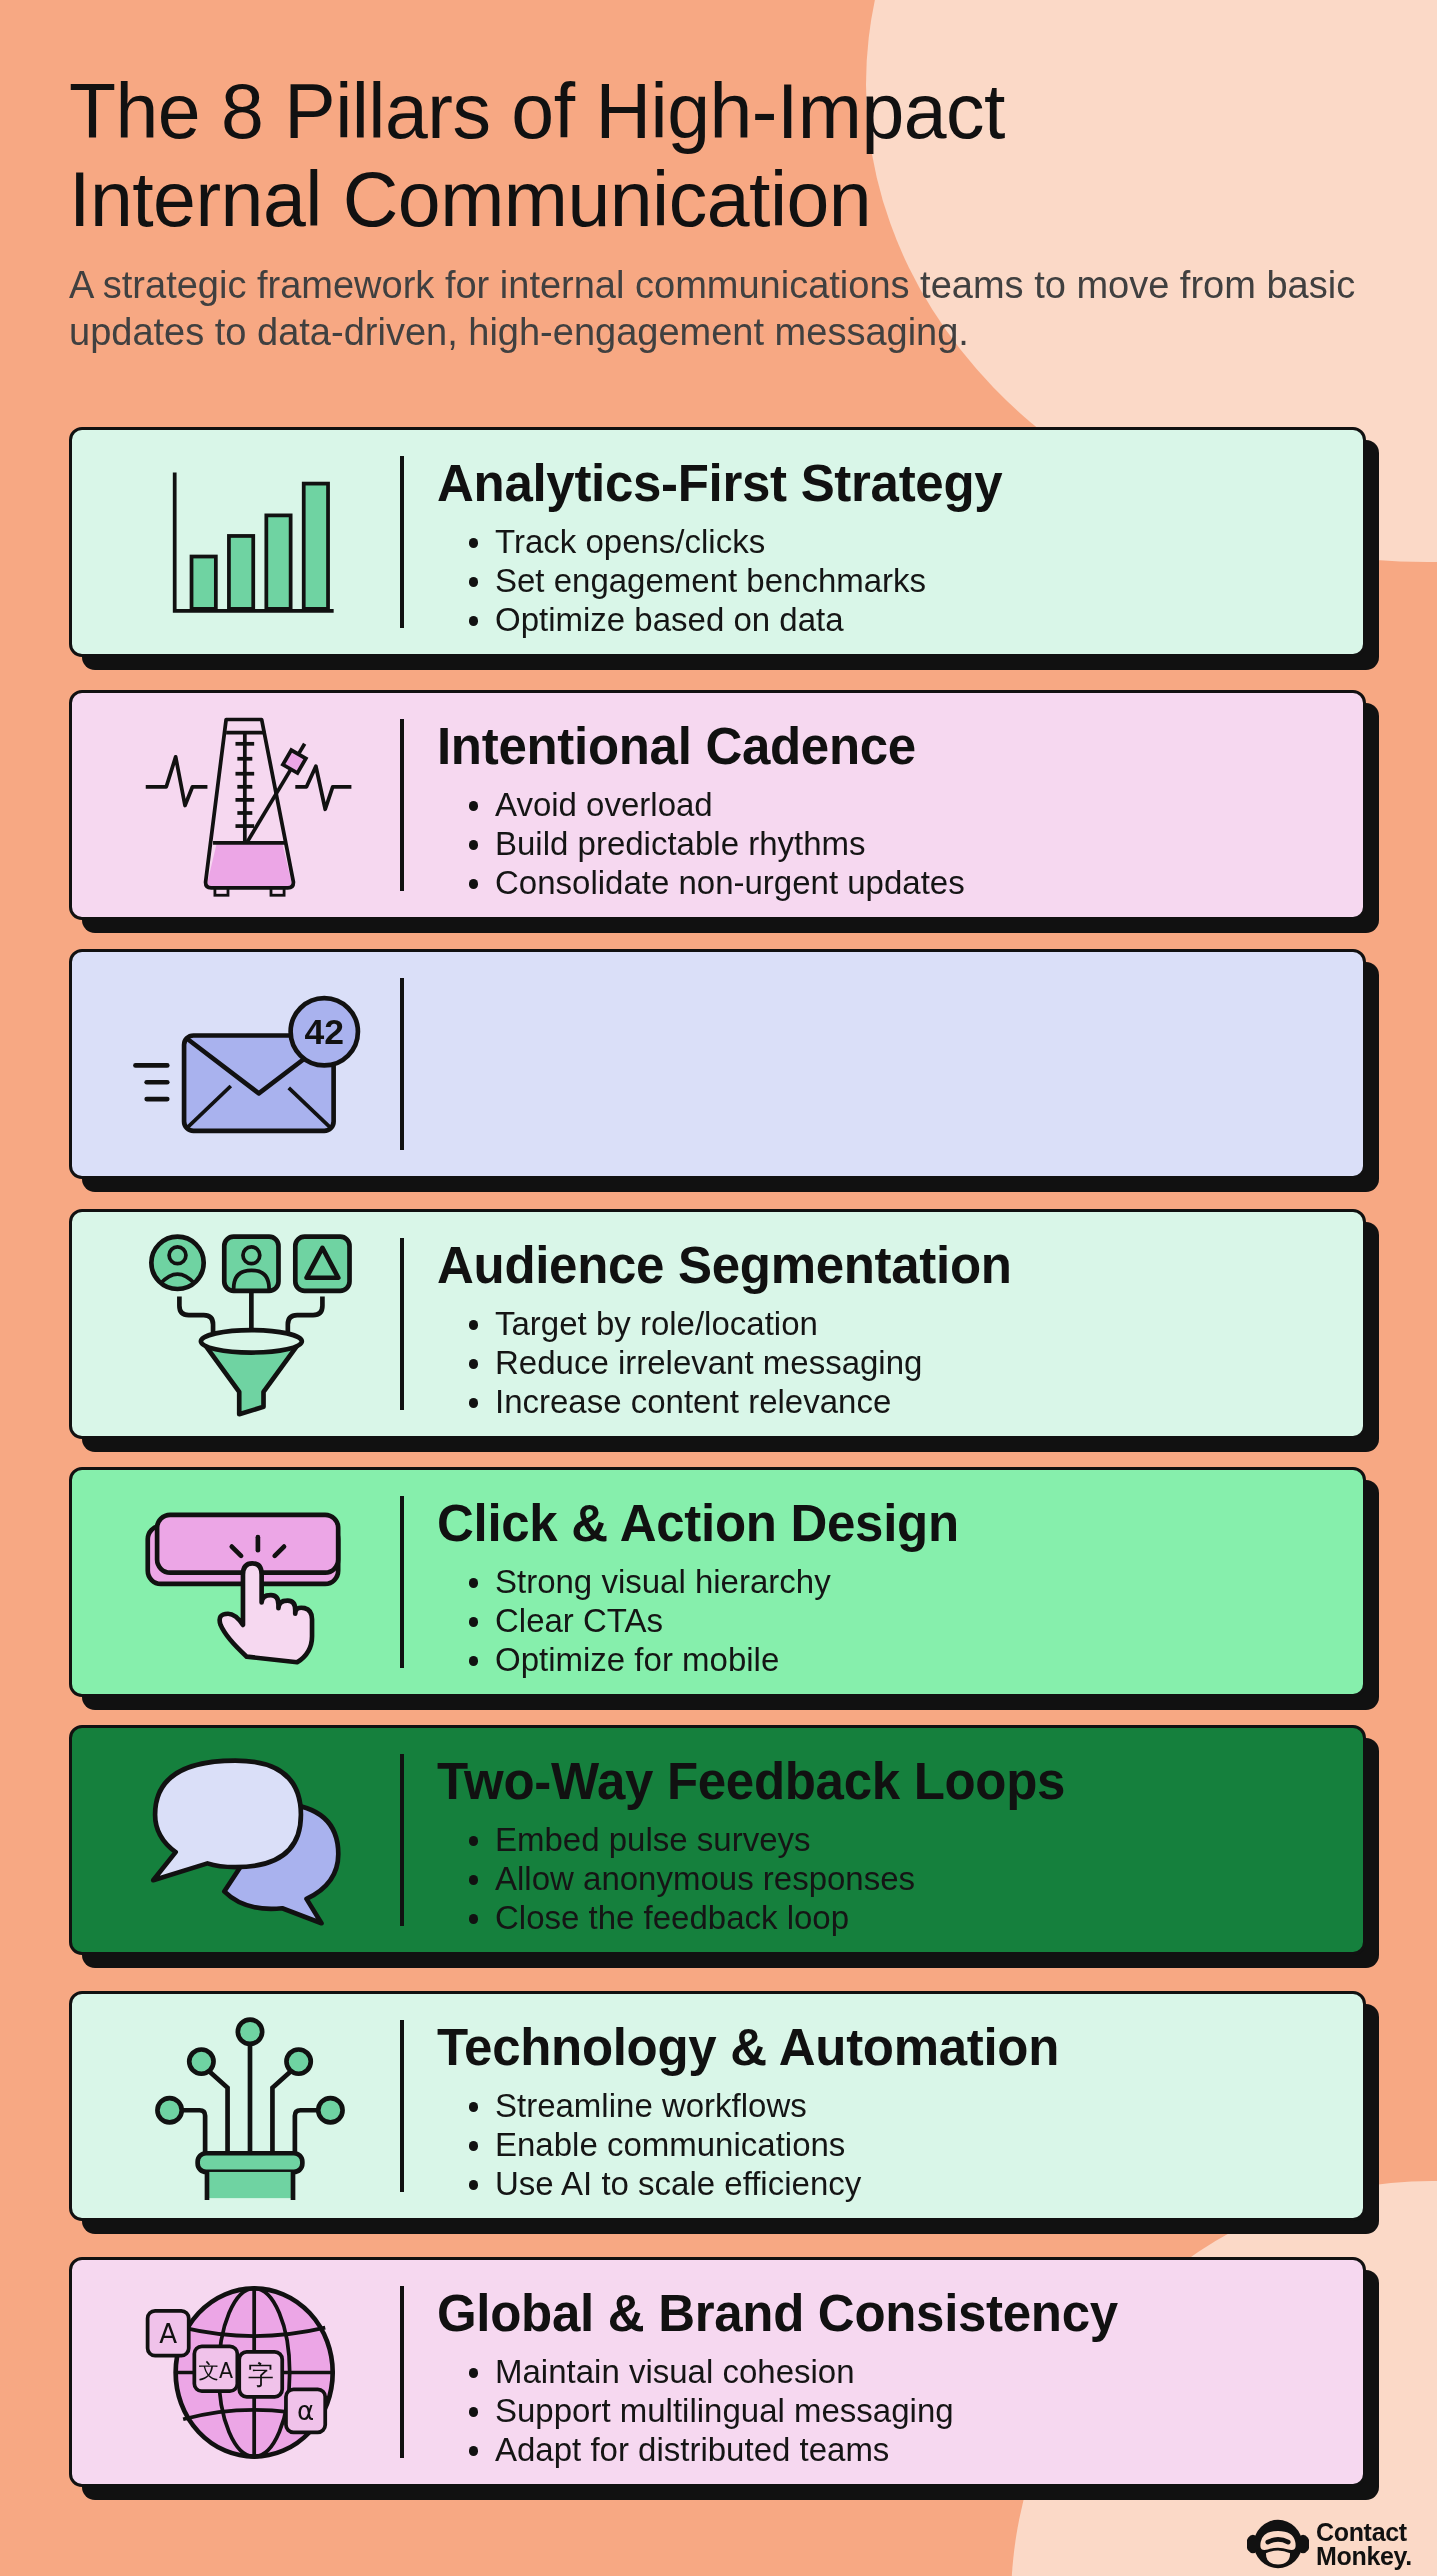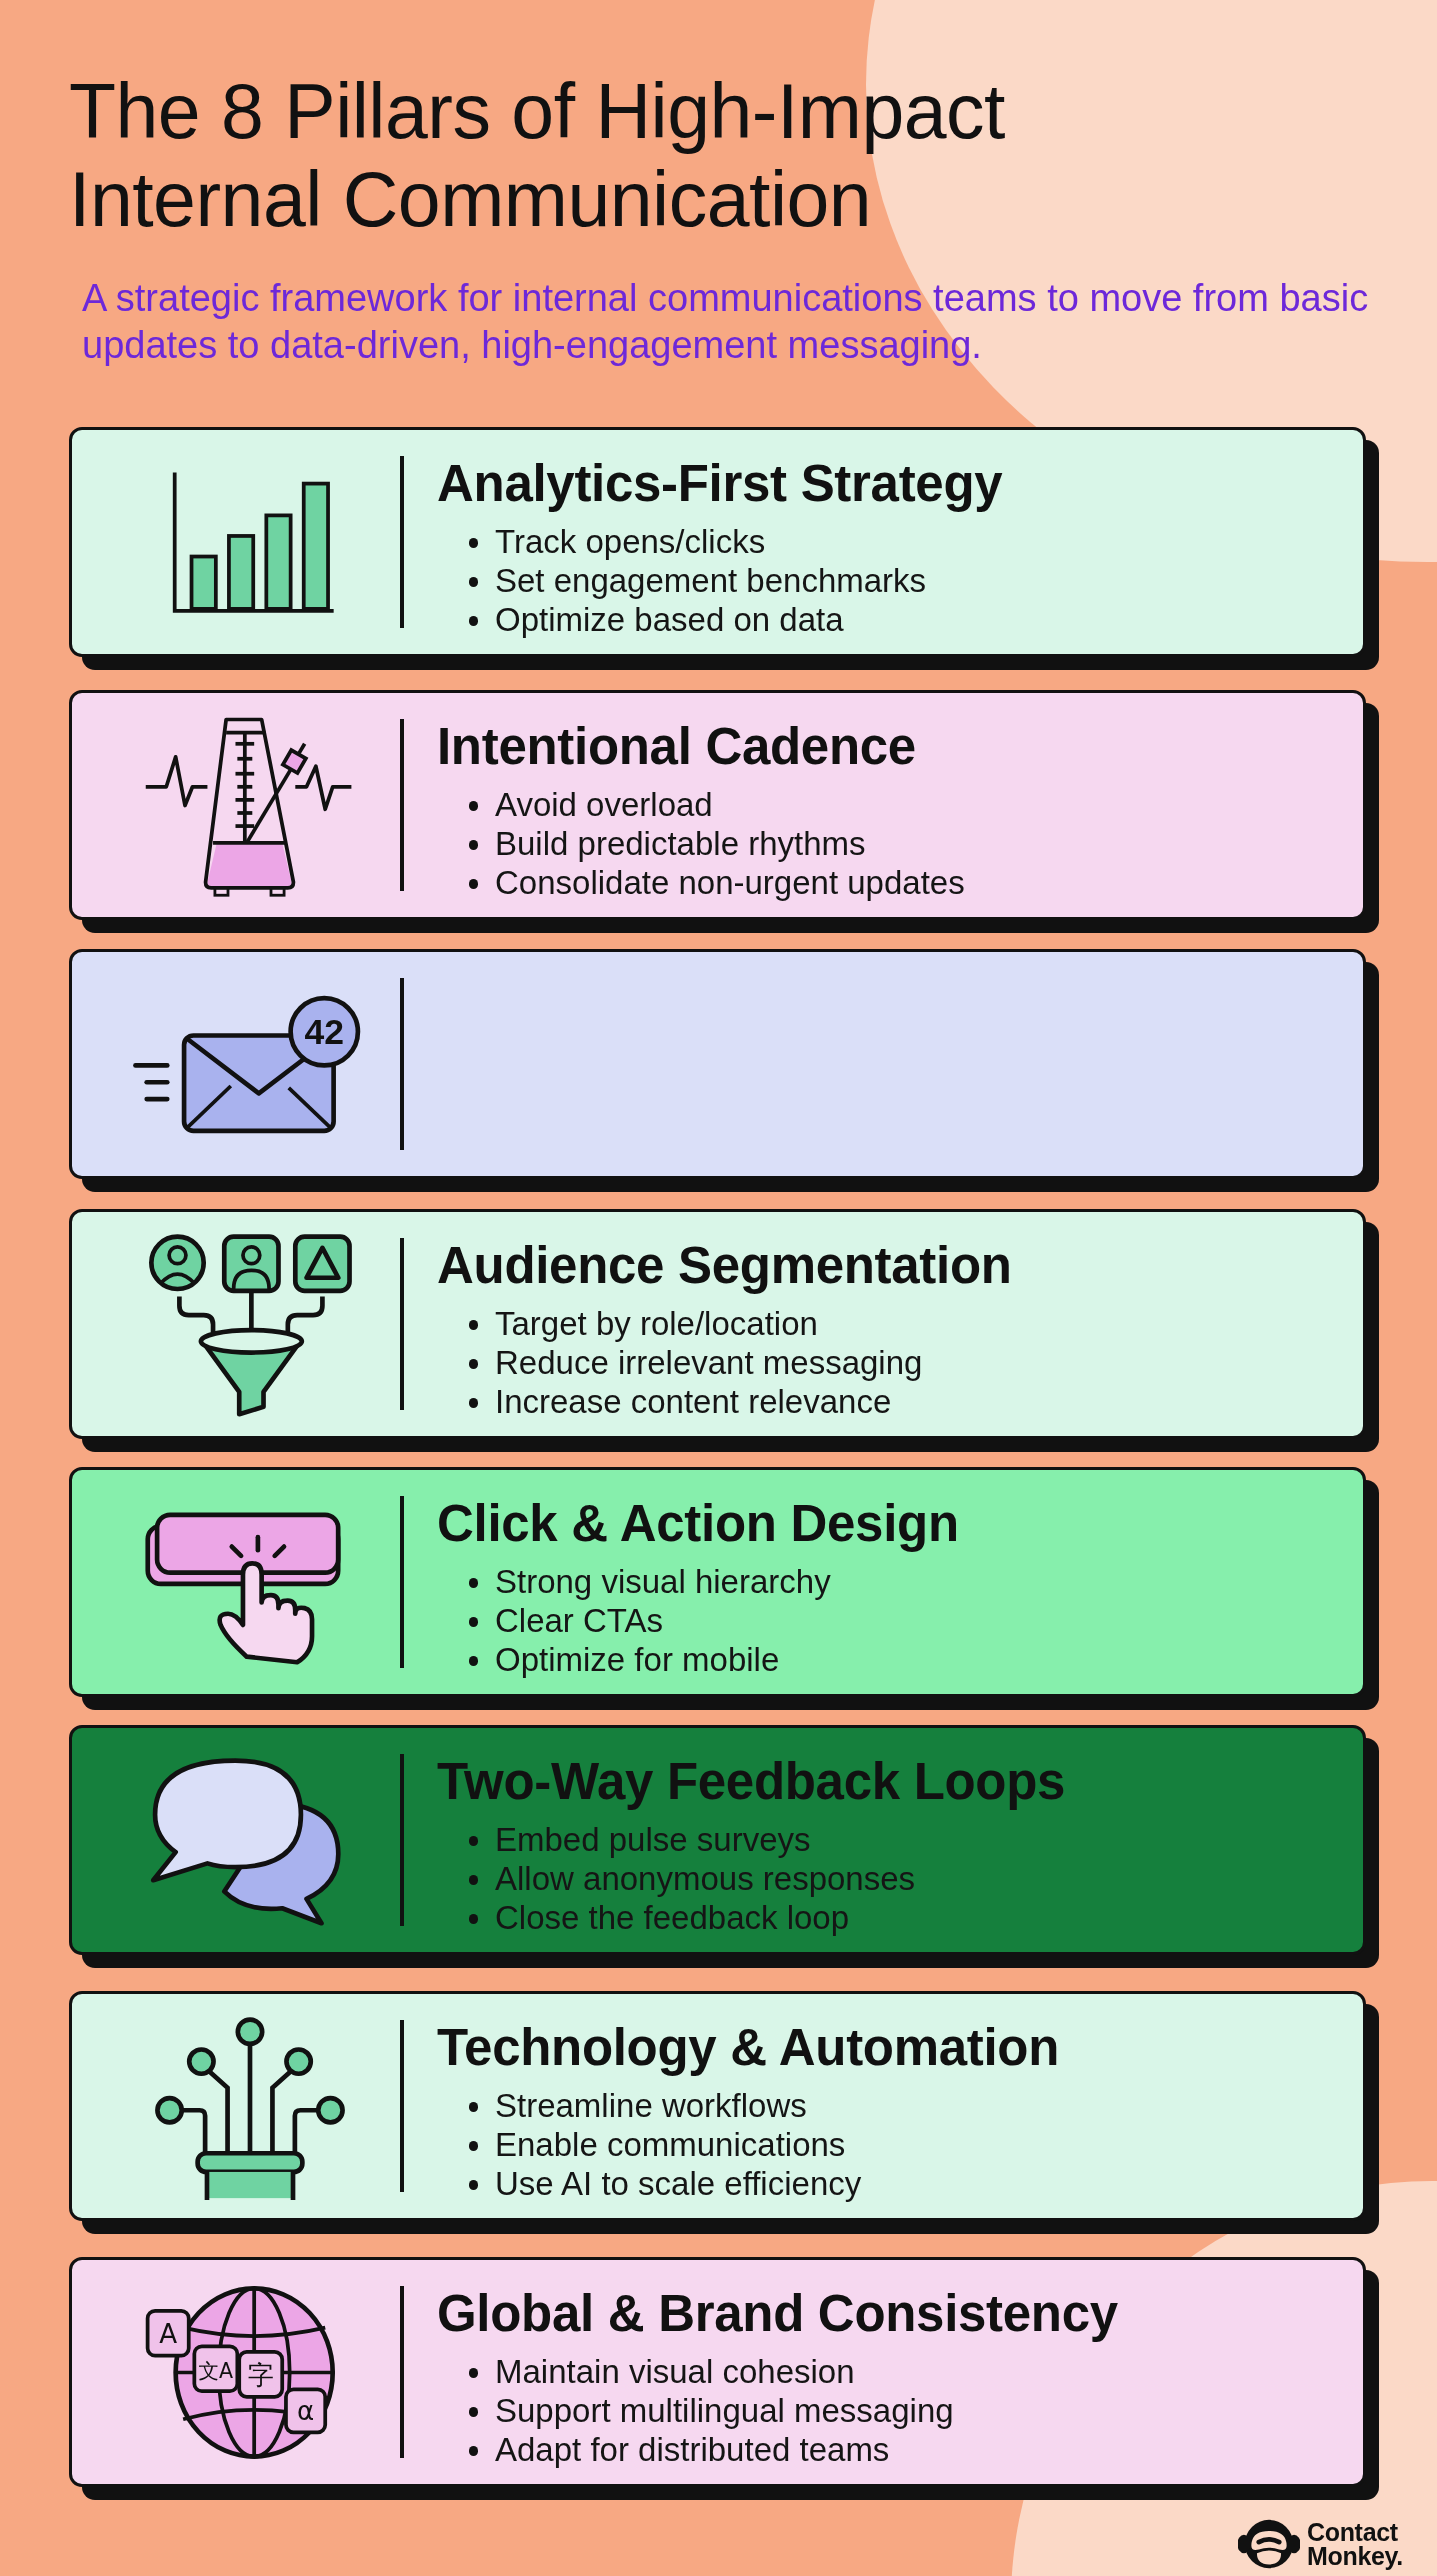--- a/index.html
+++ b/index.html
@@ -16,22 +16,22 @@
   .bg-blob-bottom {
     position:absolute; left:1011px; top:2181px; width:842px; height:842px;
     border-radius:50%; background:#fbd9c7;
   }
   .title {
     position:absolute; left:69px; top:67px; margin:0;
     font-size:77px; line-height:88px; font-weight:400; letter-spacing:-0.5px;
     color:#111;
   }
   .subtitle {
-    position:absolute; left:69px; top:262px; width:1292px; margin:13px;
-    font-size:38px; line-height:47px; color:#6d28d9;
+    position:absolute; left:69px; top:262px; width:1292px; margin:0;
+    font-size:38px; line-height:47px; color:#404040;
   }
   .card {
     position:absolute; left:69px; width:1297px; height:230px;
     border:3.7px solid #111; border-radius:13px; box-sizing:border-box;
     box-shadow:13px 13px 0 #111;
   }
   .card .icon {
     position:absolute; left:37px; top:20.6px; width:281px; height:183px;
     display:flex; align-items:center; justify-content:center;
   }
@@ -45,21 +45,21 @@
   .card ul { margin:5.6px 0 0 0; padding:0 0 0 32px; list-style:none; }
   .card li {
     position:relative; font-size:33px; line-height:39px; color:#151515;
     padding-left:26px;
   }
   .card li::before {
     content:""; position:absolute; left:0; top:16px; width:9.4px; height:9.4px;
     border-radius:50%; background:#111;
   }
   .logo {
-    position:absolute; right:35px; bottom:5.6px; display:flex; align-items:center; gap:7px;
+    position:absolute; right:26px; bottom:5.6px; display:flex; align-items:center; gap:7px;
   }
   .logo .name { font-weight:700; font-size:25px; line-height:24px; color:#111; letter-spacing:-0.3px; }
   .logo .name span { display:block; }
 </style>
 </head>
 <body>
 
 <div class="bg-blob-top"></div>
 <div class="bg-blob-bottom"></div>
 

